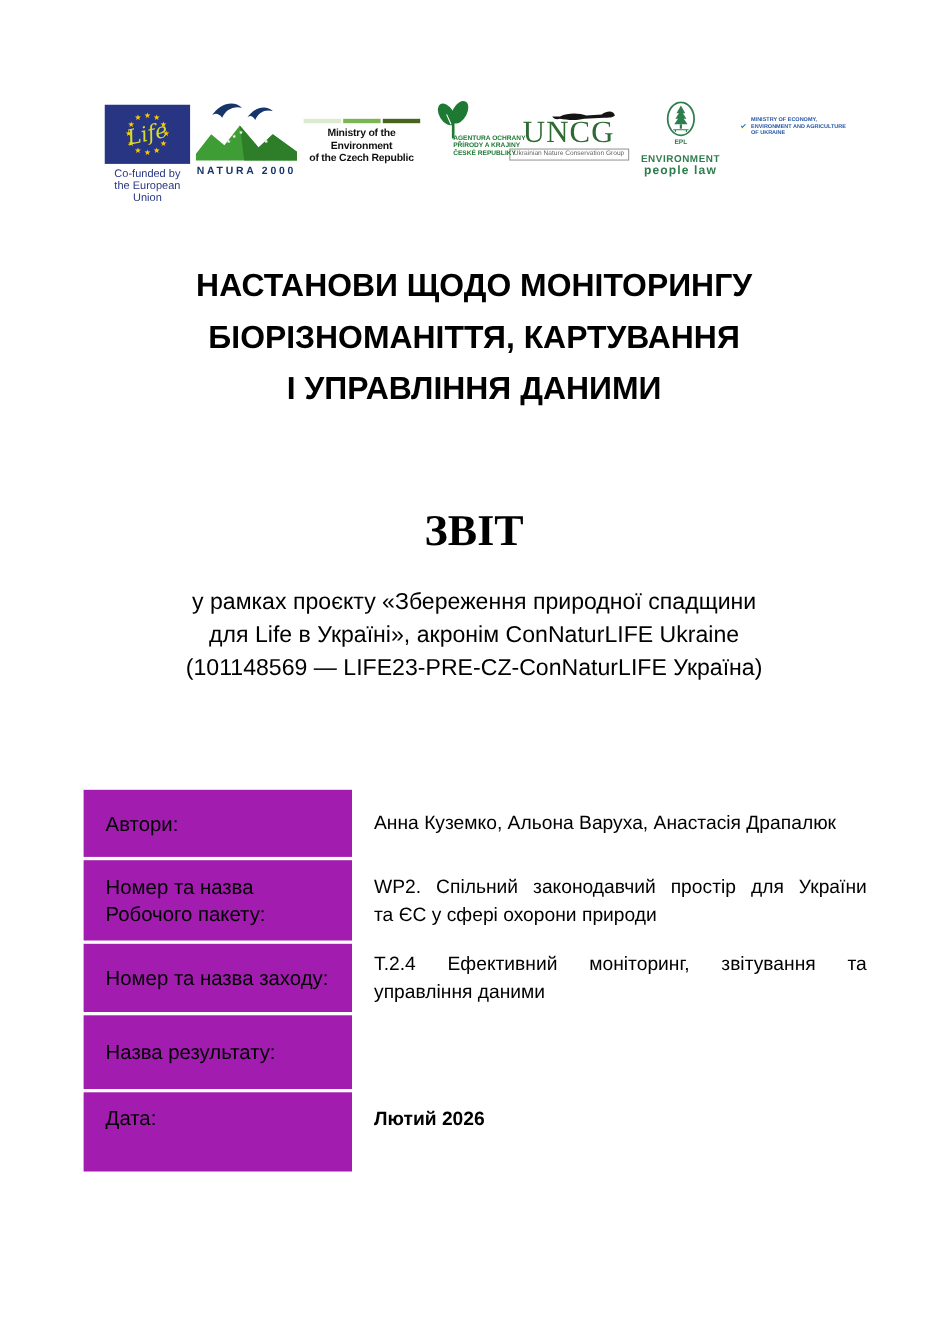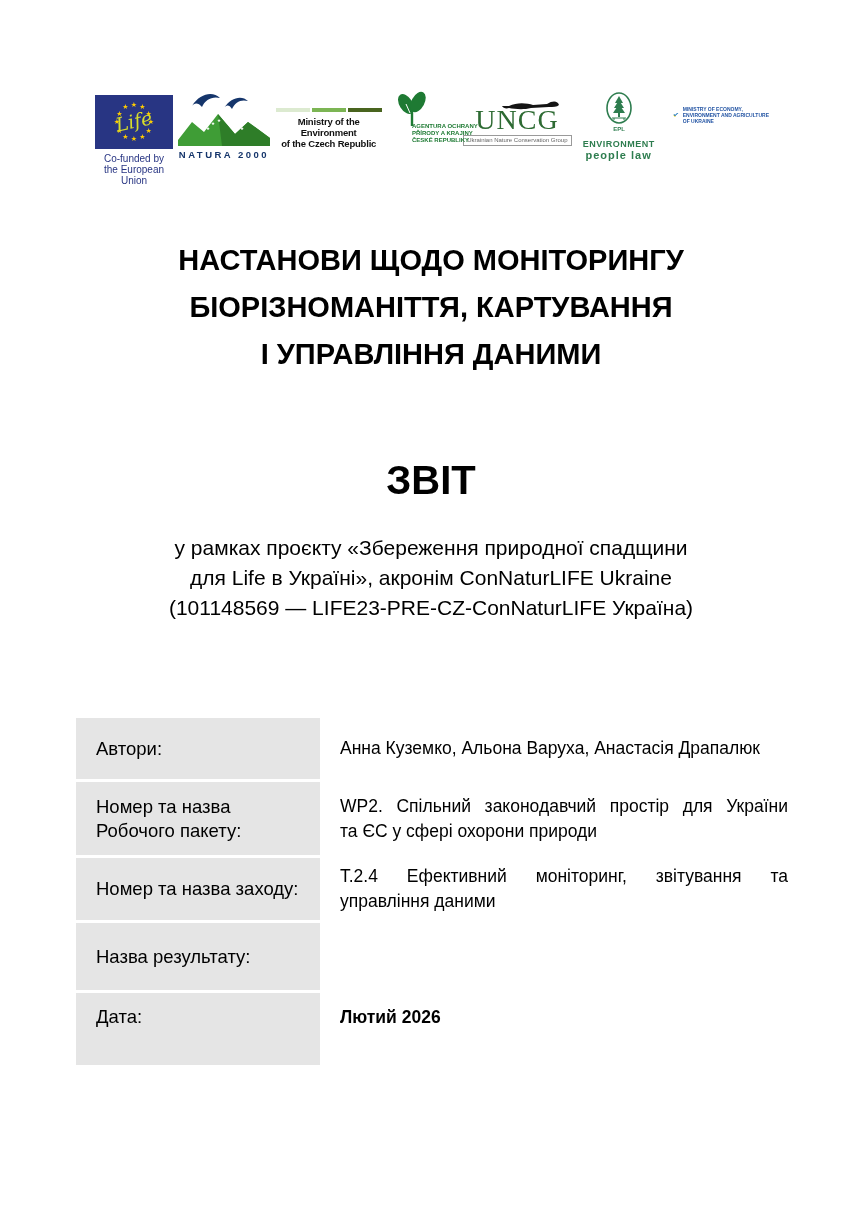--- a/index.html
+++ b/index.html
@@ -45,33 +45,33 @@
 
   
   .doc-title {
     position:absolute; top:237px; left:0; width:100%;
     text-align:center; font-size:29px; font-weight:bold; line-height:47px; margin:0;
   }
   .doc-title span { display:block; }
 
   .report-heading {
     position:absolute; top:458px; left:0; width:100%;
-    text-align:center; font-size:40px; font-weight:bold;
+    text-align:center; font-size:40px; font-weight:bold;font-family:Liberation Serif, serif;
   }
   .report-subtitle {
     position:absolute; top:533px; left:0; width:100%;
     text-align:center; font-size:21px; line-height:30px;
   }
   .report-subtitle span { display:block; }
 
   
   .details-table { position:absolute; top:718px; left:76px; width:712px; }
   .detail-row { display:flex; margin-bottom:3px; }
   .label-cell {
-    width:244px; background:#e5e5e5; padding:0 20px; box-sizing:border-box;
+    width:244px; background:#a21caf; padding:0 20px; box-sizing:border-box;
     display:flex; align-items:center; font-size:18.5px; line-height:24px;
   }
   .value-cell {
     width:448px; margin-left:20px; display:flex; flex-direction:column;
     justify-content:center; font-size:17.5px; line-height:25px;
   }
   .r1 { height:61px; } .r2 { height:73px; } .r3 { height:62px; } .r4 { height:67px; } .r5 { height:72px; }
   .row-top .label-cell { align-items:flex-start; padding-top:12px; }
   .row-top .value-cell { justify-content:flex-start; padding-top:12px;font-weight:bold; }
   .jline { text-align:justify; text-align-last:justify; }

